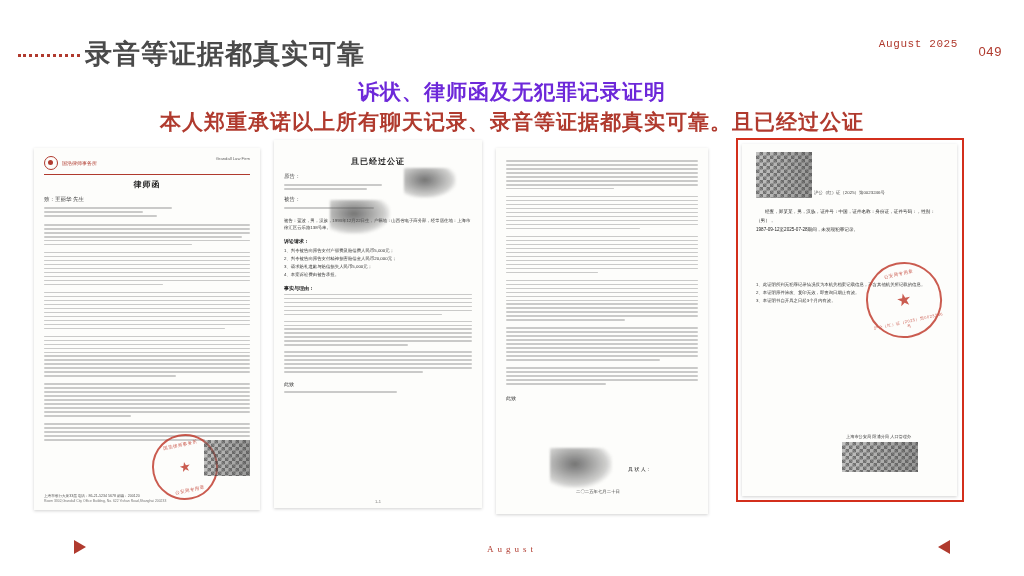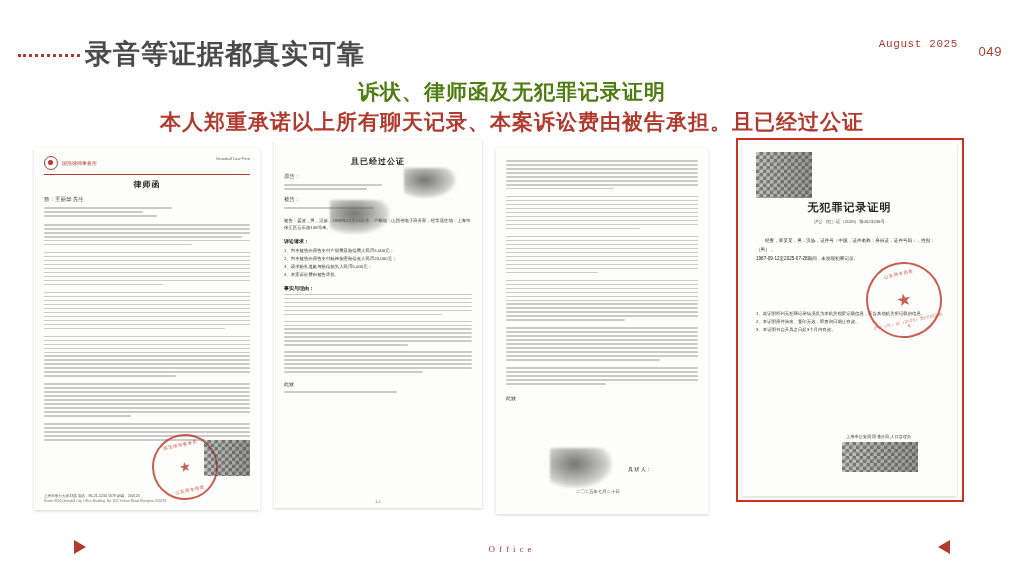--- a/index.html
+++ b/index.html
@@ -57,21 +57,21 @@
 
   
   .subtitle-1 {
     position: absolute;
     left: 0;
     top: 78px;
     width: 1024px;
     text-align: center;
     font-size: 21px;
     font-weight: bold;
-    color: #4d7c0f;
+    color: #6d28d9;
     letter-spacing: 1px;
   }
   .subtitle-2 {
     position: absolute;
     left: 0;
     top: 108px;
     width: 1024px;
     text-align: center;
     font-size: 21px;
     font-weight: bold;
@@ -228,21 +228,21 @@
 </style>
 </head>
 <body>
 
 <div class="dotted-rule"></div>
 <div class="page-title">录音等证据都真实可靠</div>
 <div class="issue-date">August 2025</div>
 <div class="page-number">049</div>
 
 <div class="subtitle-1">诉状、律师函及无犯罪记录证明</div>
-<div class="subtitle-2">本人郑重承诺以上所有聊天记录、本案诉讼费由被告承担。且已经过公证</div>
+<div class="subtitle-2">本人郑重承诺以上所有聊天记录、录音等证据都真实可靠。且已经过公证</div>
 
 <div class="docs">
 
   <div class="doc" style="left:34px; top:8px; width:226px; height:362px;">
     <div class="doc-inner">
       <div class="lh">
         <div class="lh-left">
           <div class="lh-mark"></div>
           <div class="lh-name">国浩律师事务所</div>
         </div>
@@ -439,21 +439,20 @@
       <div style="font-size:5px;color:#222;">此致</div>
     </div>
     <div class="smudge" style="left:54px; top:300px; width:62px; height:40px;"></div>
     <div style="position:absolute;left:132px;bottom:42px;font-size:5px;color:#222;">具 状 人：</div>
     <div style="position:absolute;left:80px;bottom:20px;font-size:4.4px;color:#333;">二〇二五年七月二十日</div>
   </div>
 
   <div class="doc" style="left:742px; top:4px; width:215px; height:352px;">
     <div class="doc-inner" style="padding:10px 14px;">
       <div style="height:36px"></div>
-      <div class="doc-head" style="font-size:11px;margin-top:10px;margin-bottom:4px">无犯罪记录证明</div>
       <div style="text-align:center;font-size:4.4px;color:#444;margin-bottom:12px">沪公（红）证（2025）第0023246号</div>
       <div style="font-size:4.6px;color:#222;line-height:2;text-indent:9px">经查，郑某某，男，汉族，证件号：中国，证件名称：身份证，证件号码：，性别：（男），</div>
       <div style="font-size:4.6px;color:#222;line-height:2">1987-09-12至2025-07-28期间，未发现犯罪记录。</div>
       <div style="height:46px"></div>
       <div style="font-size:4.4px;color:#333;line-height:1.9">1、此证明所列无犯罪记录情况仅为本机关档案记载信息，不含其他机关所记载的信息。</div>
       <div style="font-size:4.4px;color:#333;line-height:1.9">2、本证明原件涂改、复印无效，即查询日期止有效。</div>
       <div style="font-size:4.4px;color:#333;line-height:1.9">3、本证明书自开具之日起3个月内有效。</div>
     </div>
 
     <div class="pixelated" style="left:14px; top:8px; width:56px; height:46px;"></div>
@@ -466,14 +465,14 @@
 
     <div style="position:absolute;left:104px;bottom:56px;font-size:4.2px;color:#333;line-height:1.5;width:96px">上海市公安局  阳浦分局  人口管理办</div>
     <div class="pixelated" style="left:100px; bottom:24px; width:76px; height:30px;"></div>
   </div>
 
   <div class="highlight-box" style="left:736px; top:-2px; width:228px; height:364px;"></div>
 
 </div>
 
 <div class="tri tri-left"></div>
-<div class="footer-brand">Office</div>
+<div class="footer-brand">August</div>
 <div class="tri tri-right"></div>
 
 </body></html>

